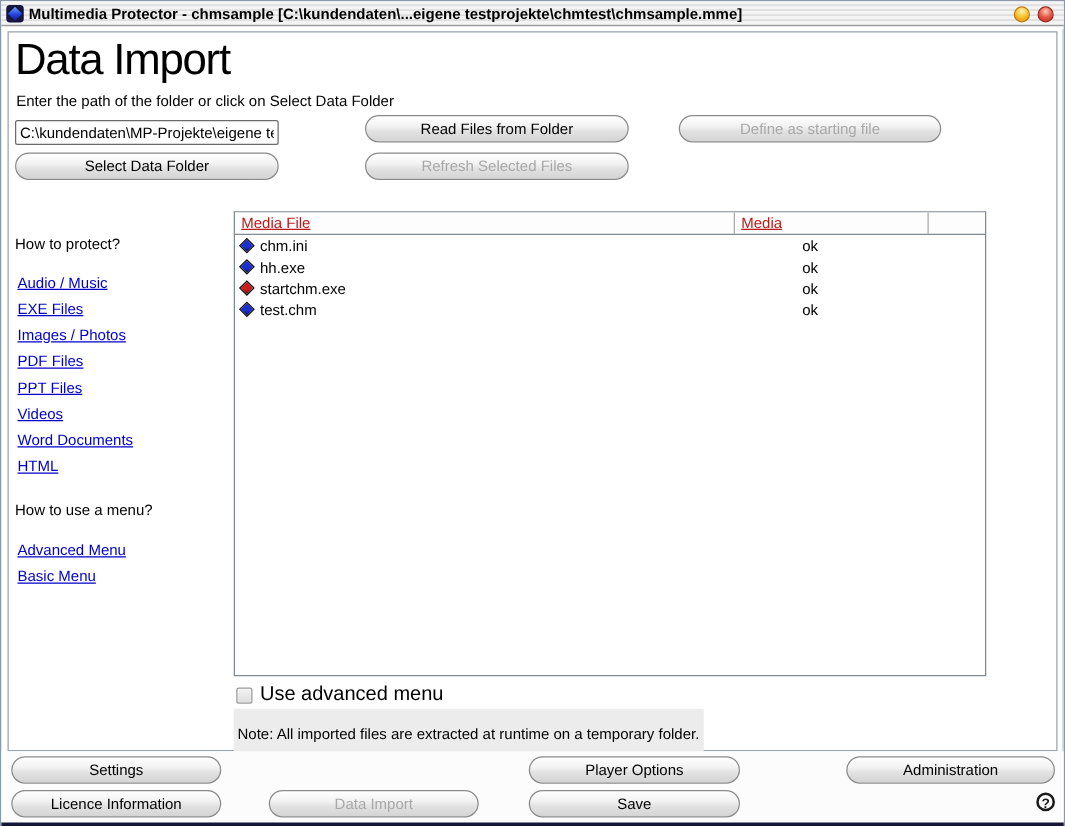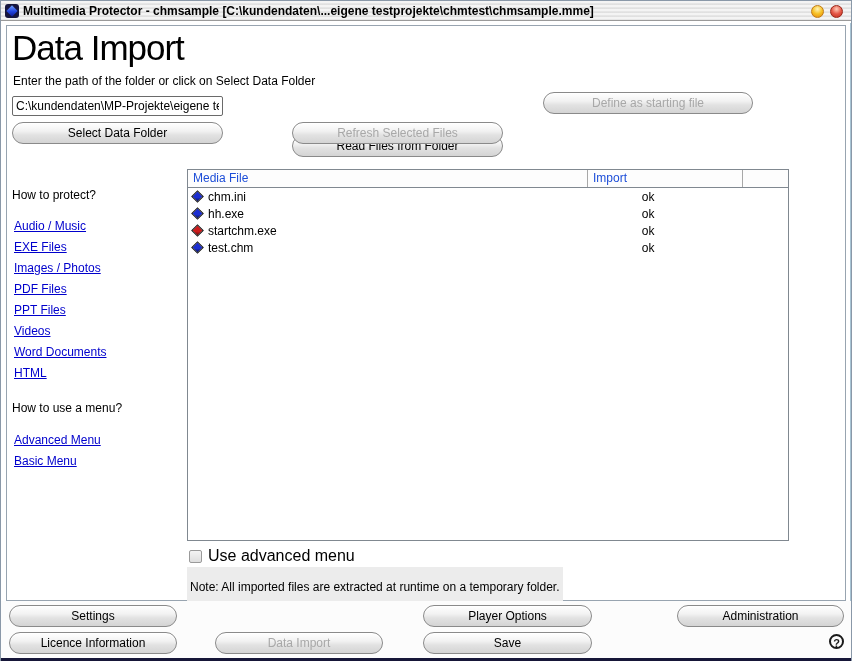--- a/index.html
+++ b/index.html
@@ -53,42 +53,42 @@
   
   .btn {
     position:absolute; height:22px; border:1px solid #8a8a8a; border-radius:11px;
     background:linear-gradient(180deg,#ffffff 0%,#f2f2f2 40%,#e2e2e2 60%,#d4d4d4 100%);
     font-family:"Liberation Sans",sans-serif; font-size:12px; color:#000;
     text-align:center; line-height:20px; cursor:default;
     box-shadow:inset 0 1px 0 #ffffff;
   }
   .btn.disabled { color:#a8a8a8; }
   .btn-select-folder { left:5px;  top:96px; width:211px; }
-  .btn-read-files    { left:285px; top:66px; width:211px;margin-top:43px; }
+  .btn-read-files    { left:285px; top:66px; width:211px; }
   .btn-refresh       { left:285px; top:96px; width:211px; }
   .btn-define-start  { left:536px; top:66px; width:210px; }
   .btn-delete        { left:521px; top:96px; width:210px; }
   
   .side-heading { position:absolute; left:5px; font-size:12px; color:#000; }
   .sh-protect { top:162px; }
   .sh-menu    { top:375px; }
   .side-links { position:absolute; left:7px; }
   .sl-protect { top:193px; }
   .sl-menu    { top:407px; }
   .side-links a {
     display:block; height:21px; font-size:12px; color:#0000cc;
     text-decoration:underline; white-space:nowrap;
   }
   
   .file-table {
     position:absolute; left:180px; top:143px; width:602px; height:372px;
     border:1px solid #808890; background:#fff;
   }
   .thead { display:flex; height:18px; border-bottom:1px solid #808890; background:#fdfdfd; }
-  .th { font-size:12px; color:#1d4ed8; padding:1px 0 0 5px; border-right:1px solid #a8a8a8; }
+  .th { font-size:12px; color:#b91c1c; padding:1px 0 0 5px; border-right:1px solid #a8a8a8;text-decoration:underline; }
   .th-media { width:400px; }
   .th-state { width:155px; }
   .th-extra { width:45px; border-right:none; }
   .trow { display:flex; height:17px; align-items:center;gap:48px; }
   .cell-name  { width:400px; display:flex; align-items:center; font-size:12px; color:#000; }
   .cell-state { width:155px; font-size:12px; color:#000; padding-left:8px; }
   .gem {
     width:9px; height:9px; margin:0 6px 0 5px; flex:0 0 auto;
     border:1px solid #101010; transform:rotate(45deg);
   }
@@ -160,21 +160,21 @@
       </div>
     <div class="side-heading sh-menu">How to use a menu?</div>
     <div class="side-links sl-menu" id="menu-links">
         <a href="#">Advanced Menu</a>
         <a href="#">Basic Menu</a>
       </div>
 
     <div class="file-table">
       <div class="thead">
         <div class="th th-media">Media File</div>
-        <div class="th th-state">Import</div>
+        <div class="th th-state">Media</div>
         <div class="th th-extra"></div>
       </div>
       <div id="table-body">
           <div class="trow">
             <span class="cell-name">
               <span class="gem" style="background: linear-gradient(135deg, rgb(28, 47, 208) 0%, rgb(28, 47, 208) 60%, rgb(0, 0, 0) 130%);"></span>
               <span class="fname">chm.ini</span>
             </span>
             <span class="cell-state">ok</span>
           </div>

